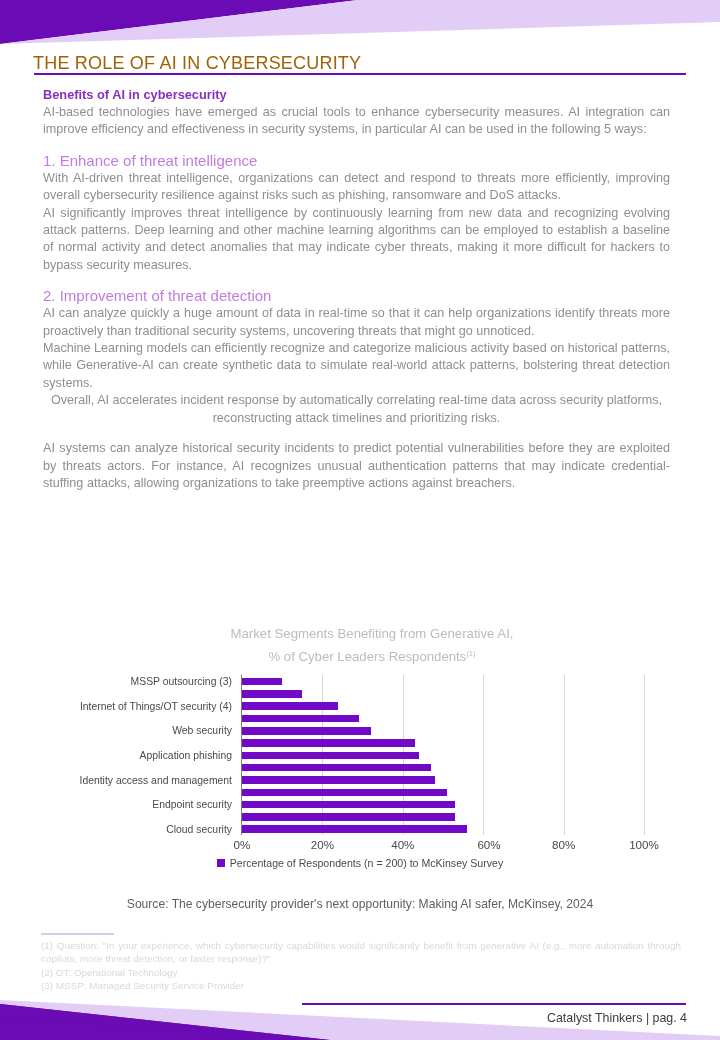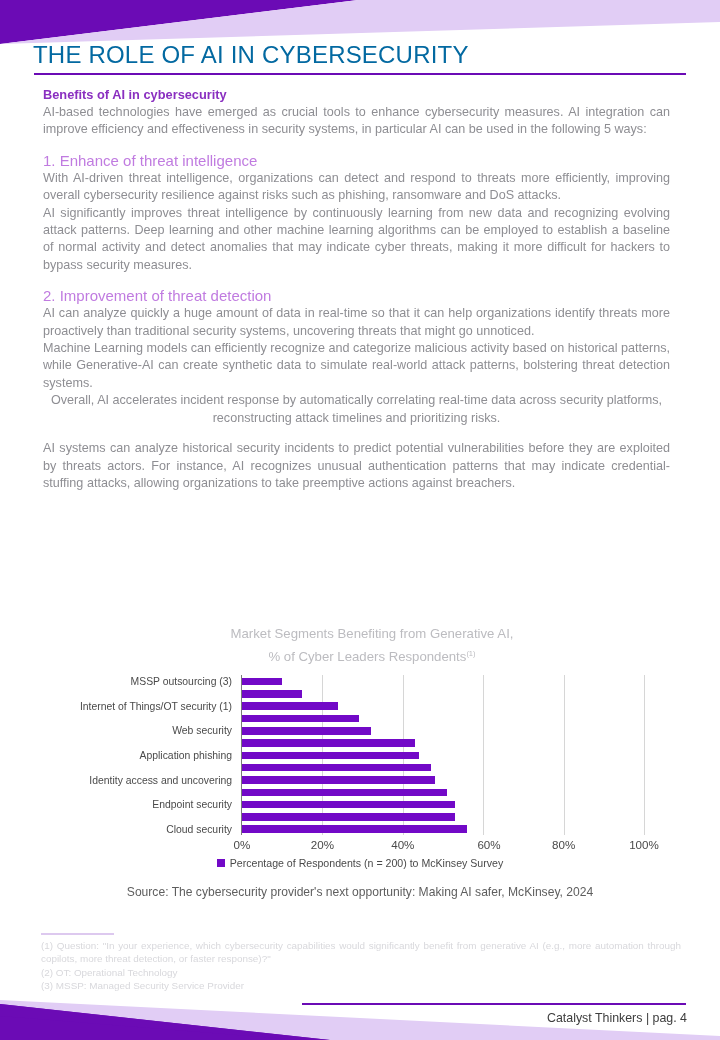--- a/index.html
+++ b/index.html
@@ -10,22 +10,22 @@
   }
 
   
   .deco{position:absolute;pointer-events:none;}
   #deco-top{top:0;left:0;width:720px;height:44px;}
   #deco-bottom{bottom:0;left:0;width:720px;height:50px;}
 
   
   .page{position:absolute;inset:0;}
   #page-title{
-    position:absolute;left:33px;top:41px;width:655px;
-    font-size:24px;letter-spacing:.2px;color:#0369a1;font-weight:400;
+    position:absolute;left:33px;top:53px;width:655px;
+    font-size:18px;letter-spacing:.2px;color:#a16207;font-weight:400;
     white-space:nowrap;
   }
   #title-rule{
     position:absolute;left:34px;top:73px;width:652px;height:2.2px;background:#6b0bb5;
   }
 
   
   .content{position:absolute;left:43px;top:86px;width:627px;}
   .sec-head{
     color:#c07be0;font-size:15px;line-height:17px;margin:0 0 1px 0;
@@ -62,21 +62,21 @@
   .xticks{position:absolute;left:242px;top:163px;width:402px;height:20px;}
   .xtick{position:absolute;transform:translateX(-50%);color:#4a4a4a;font-size:11.6px;}
 
   .legend{
     margin-top:4px;text-align:center;color:#4a4a4a;font-size:10.6px;
     display:flex;align-items:center;justify-content:center;gap:5px;
   }
   .legend-swatch{width:8px;height:8px;background:#7209c7;display:inline-block;}
 
   #chart-source{
-    margin-top:16px;text-align:center;color:#5e5e5e;font-size:12.1px;
+    margin-top:28px;text-align:center;color:#5e5e5e;font-size:12.1px;
   }
 
   
   #foot-rule{position:absolute;left:41px;top:933px;width:73px;height:1.6px;background:#ddc9ef;}
   #footnotes{
     position:absolute;left:41px;top:939px;width:640px;
     color:#d8d8dc;font-size:9.9px;line-height:13.4px;
   }
   #footnotes .fn-just{text-align:justify;}
 
@@ -133,24 +133,24 @@
     <div class="chart-title">
       <div>Market Segments Benefiting from Generative AI,</div>
       <div>
         <span>% of  Cyber Leaders Respondents</span><span class="sup">(1)</span>
       </div>
     </div>
 
     <div class="plot-wrap">
       <div class="cat-labels" id="cat-labels">
           <div class="cat-label" style="top: 0.653846px;">MSSP outsourcing (3)</div>
-          <div class="cat-label" style="top: 25.2692px;">Internet of Things/OT security (1)</div>
+          <div class="cat-label" style="top: 25.2692px;">Internet of Things/OT security (4)</div>
           <div class="cat-label" style="top: 49.8846px;">Web security</div>
           <div class="cat-label" style="top: 74.5px;">Application phishing</div>
-          <div class="cat-label" style="top: 99.1154px;">Identity access and uncovering</div>
+          <div class="cat-label" style="top: 99.1154px;">Identity access and management</div>
           <div class="cat-label" style="top: 123.731px;">Endpoint security</div>
           <div class="cat-label" style="top: 148.346px;">Cloud security</div>
         </div>
       <div class="plot" id="plot">
         <div class="axis-line"></div>
       <div class="gridline" style="left: 80.4px;"></div>
           <div class="gridline" style="left: 160.8px;"></div>
           <div class="gridline" style="left: 241.2px;"></div>
           <div class="gridline" style="left: 321.6px;"></div>
           <div class="gridline" style="left: 402px;"></div>

